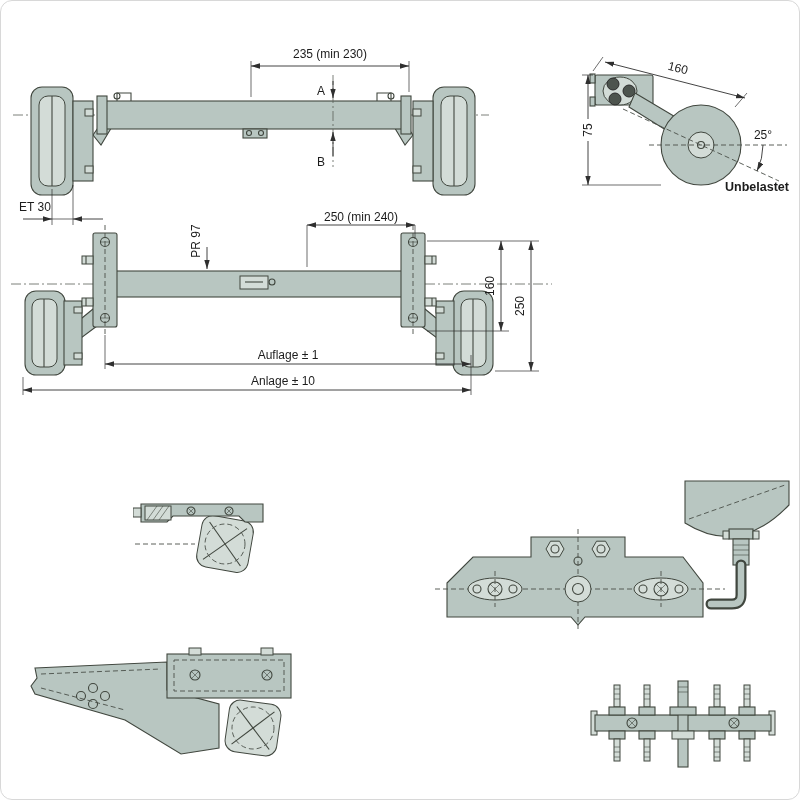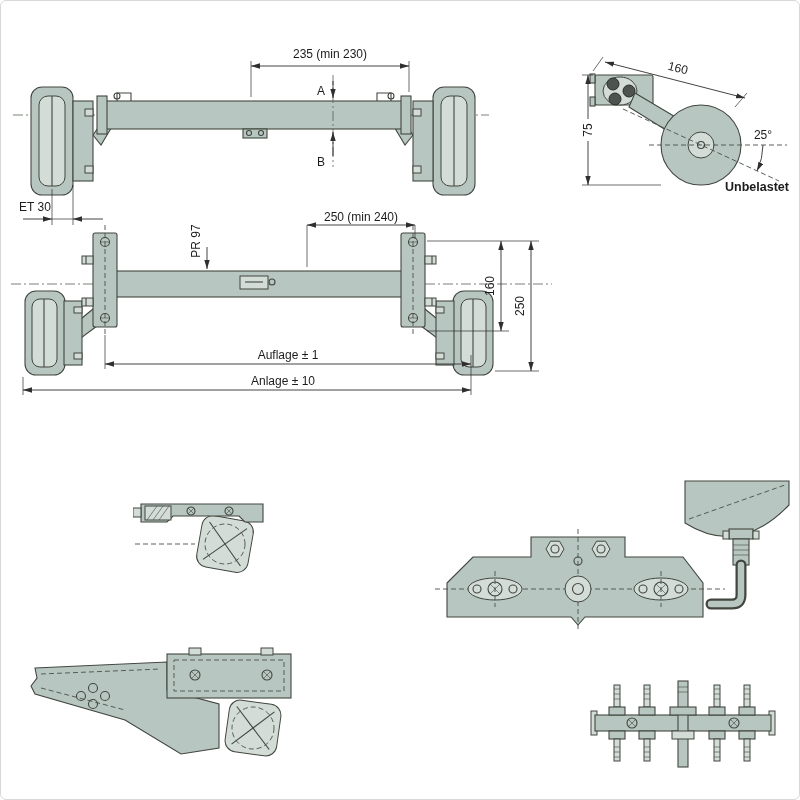--- a/index.html
+++ b/index.html
@@ -1,18 +1,18 @@
 <!DOCTYPE html>
 <html><head>
 <meta charset="utf-8">
 <style>
   html,body{margin:0;padding:0;background:#ffffff;}
   .canvas{
     position:relative;width:800px;height:800px;box-sizing:border-box;
-    background:#ffffff;border:1px solid #d8d8d8;border-radius:6px;overflow:hidden;
+    background:#ffffff;border:1px solid #d8d8d8;border-radius:12px;overflow:hidden;
     font-family:"Liberation Sans",sans-serif;
   }
   .view{position:absolute;}
   
   .p  { fill:#b8c6c1; stroke:#41473f; stroke-width:1.1; }
   .pd { fill:#4d544e; stroke:#2c2c2c; stroke-width:1; }
   .pl { fill:#d3dcd7; stroke:#41473f; stroke-width:1; }
   .ln { stroke:#41473f; stroke-width:1.1; fill:none; }
   .th { stroke:#41473f; stroke-width:0.6; fill:none; }
   .cl { stroke:#5a5f58; stroke-width:0.8; fill:none; stroke-dasharray:10 3 2 3; }

